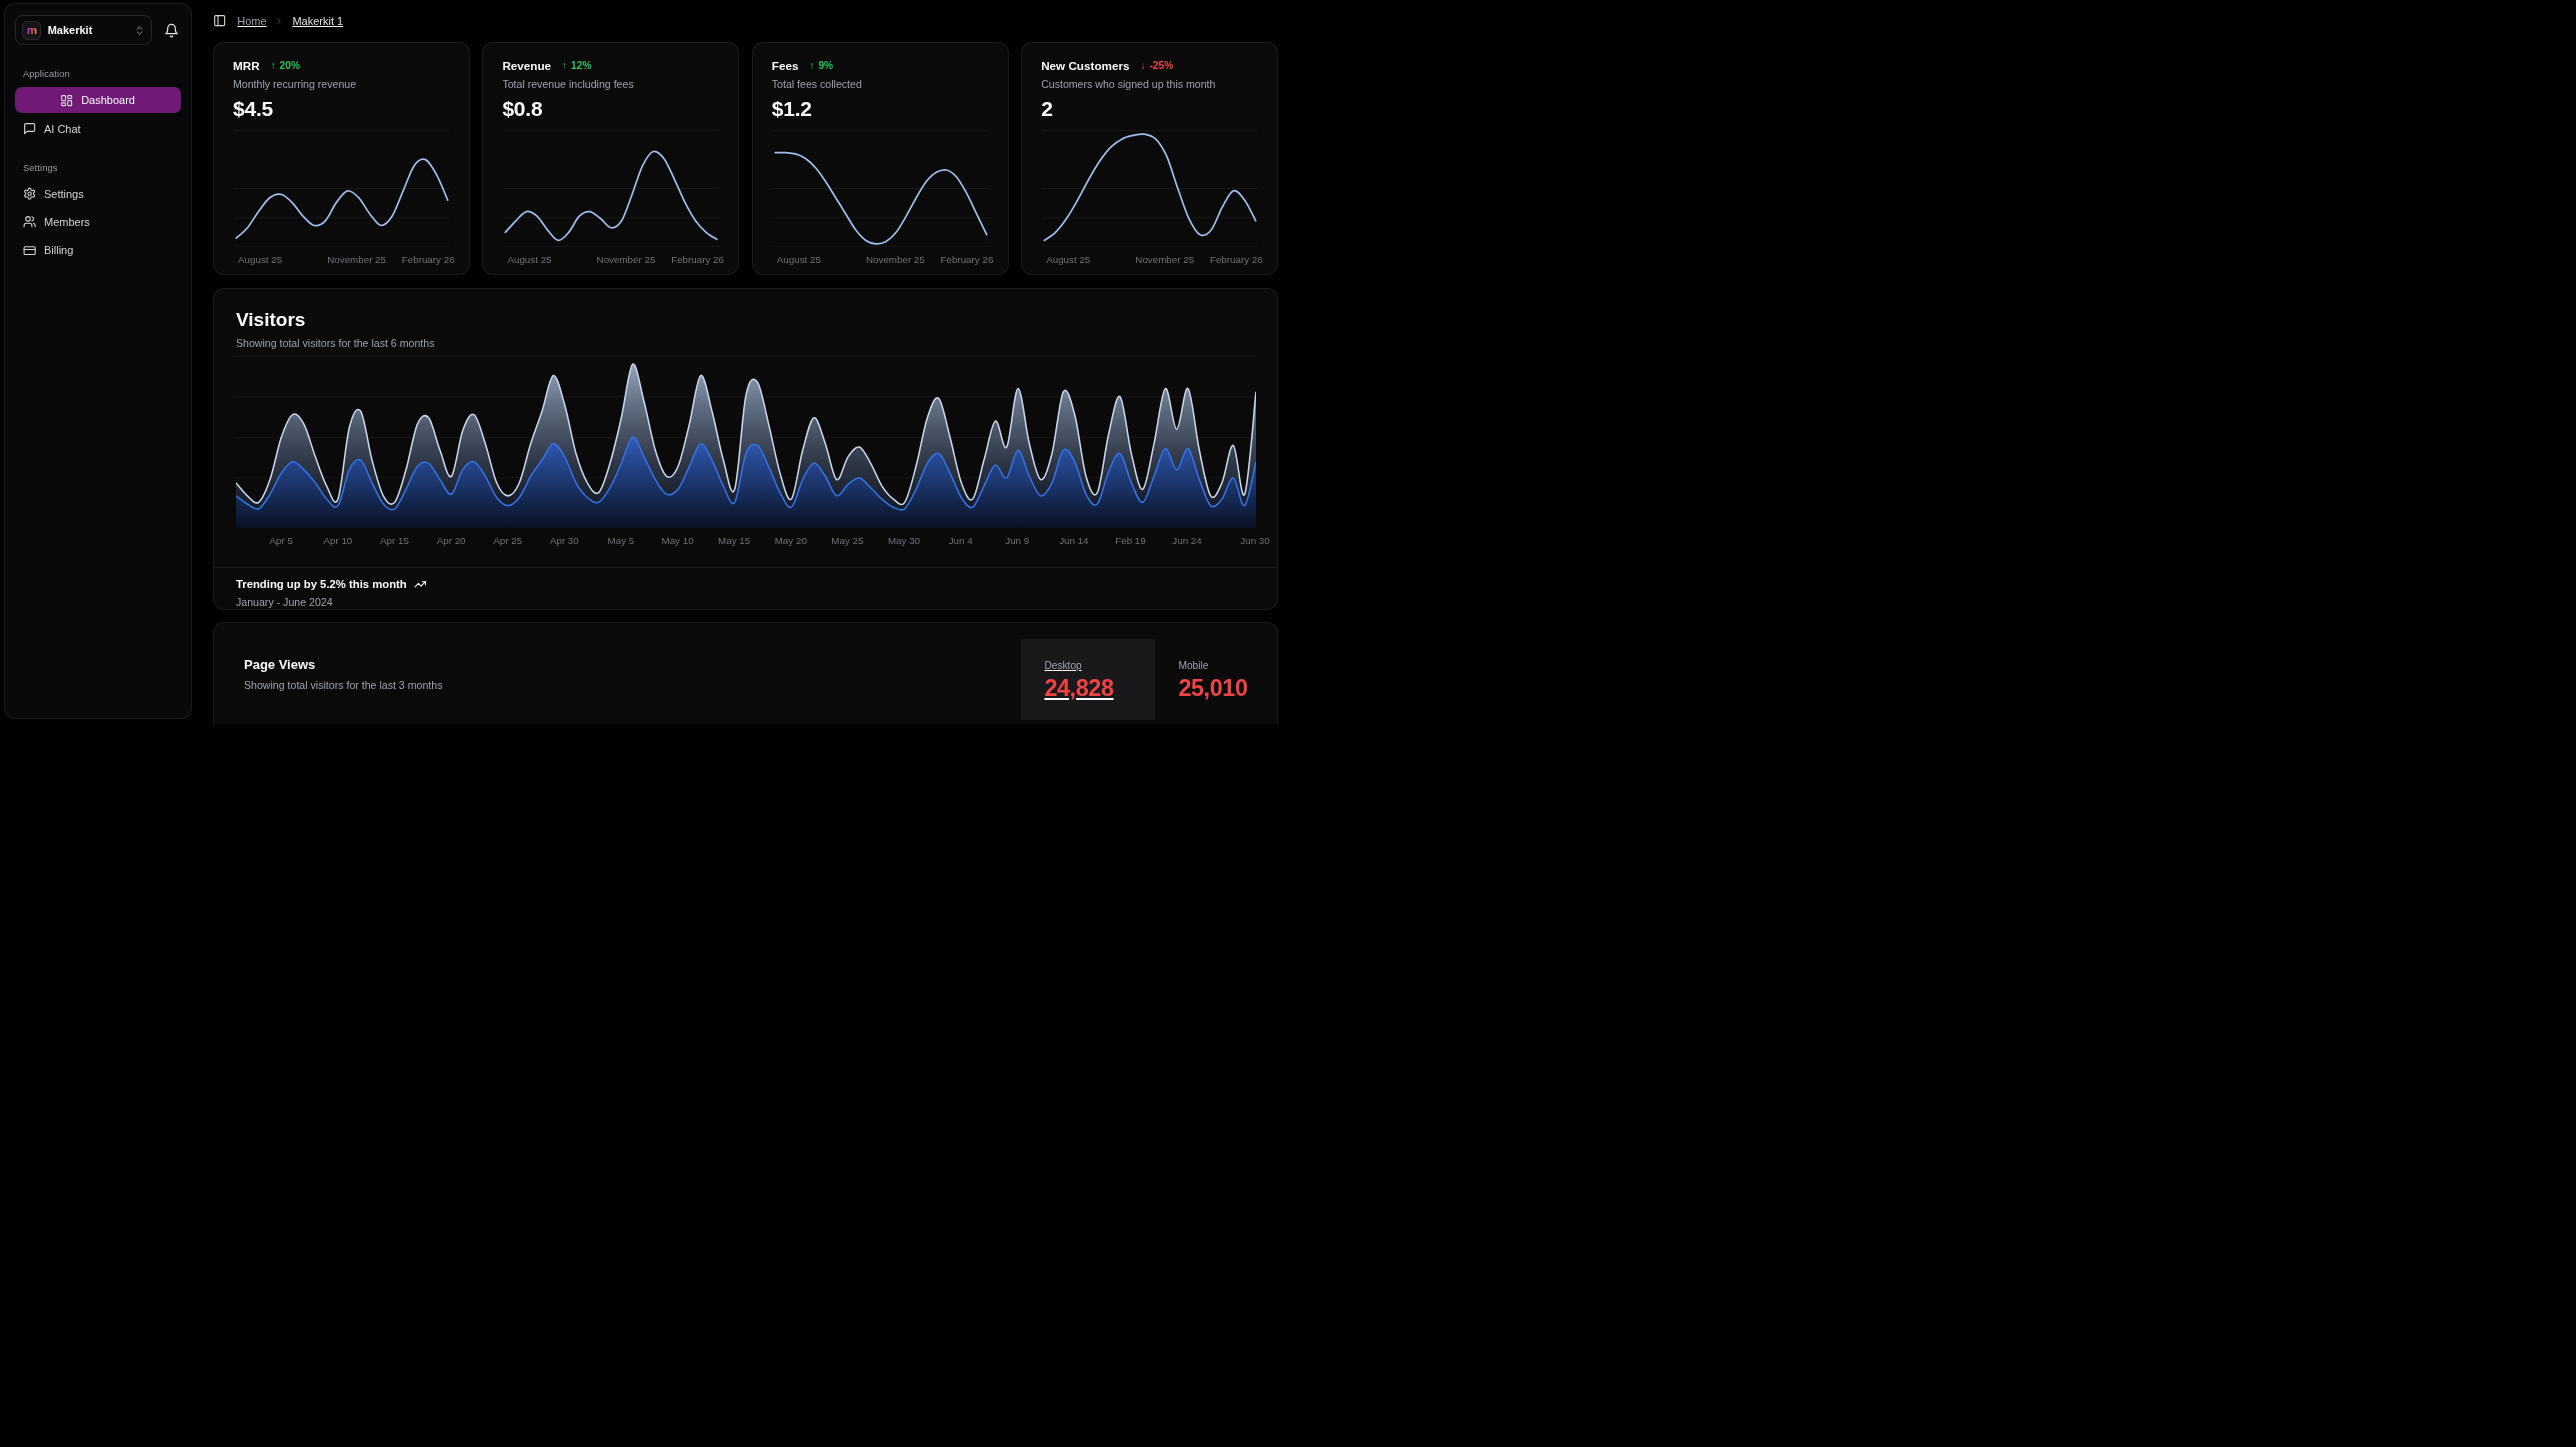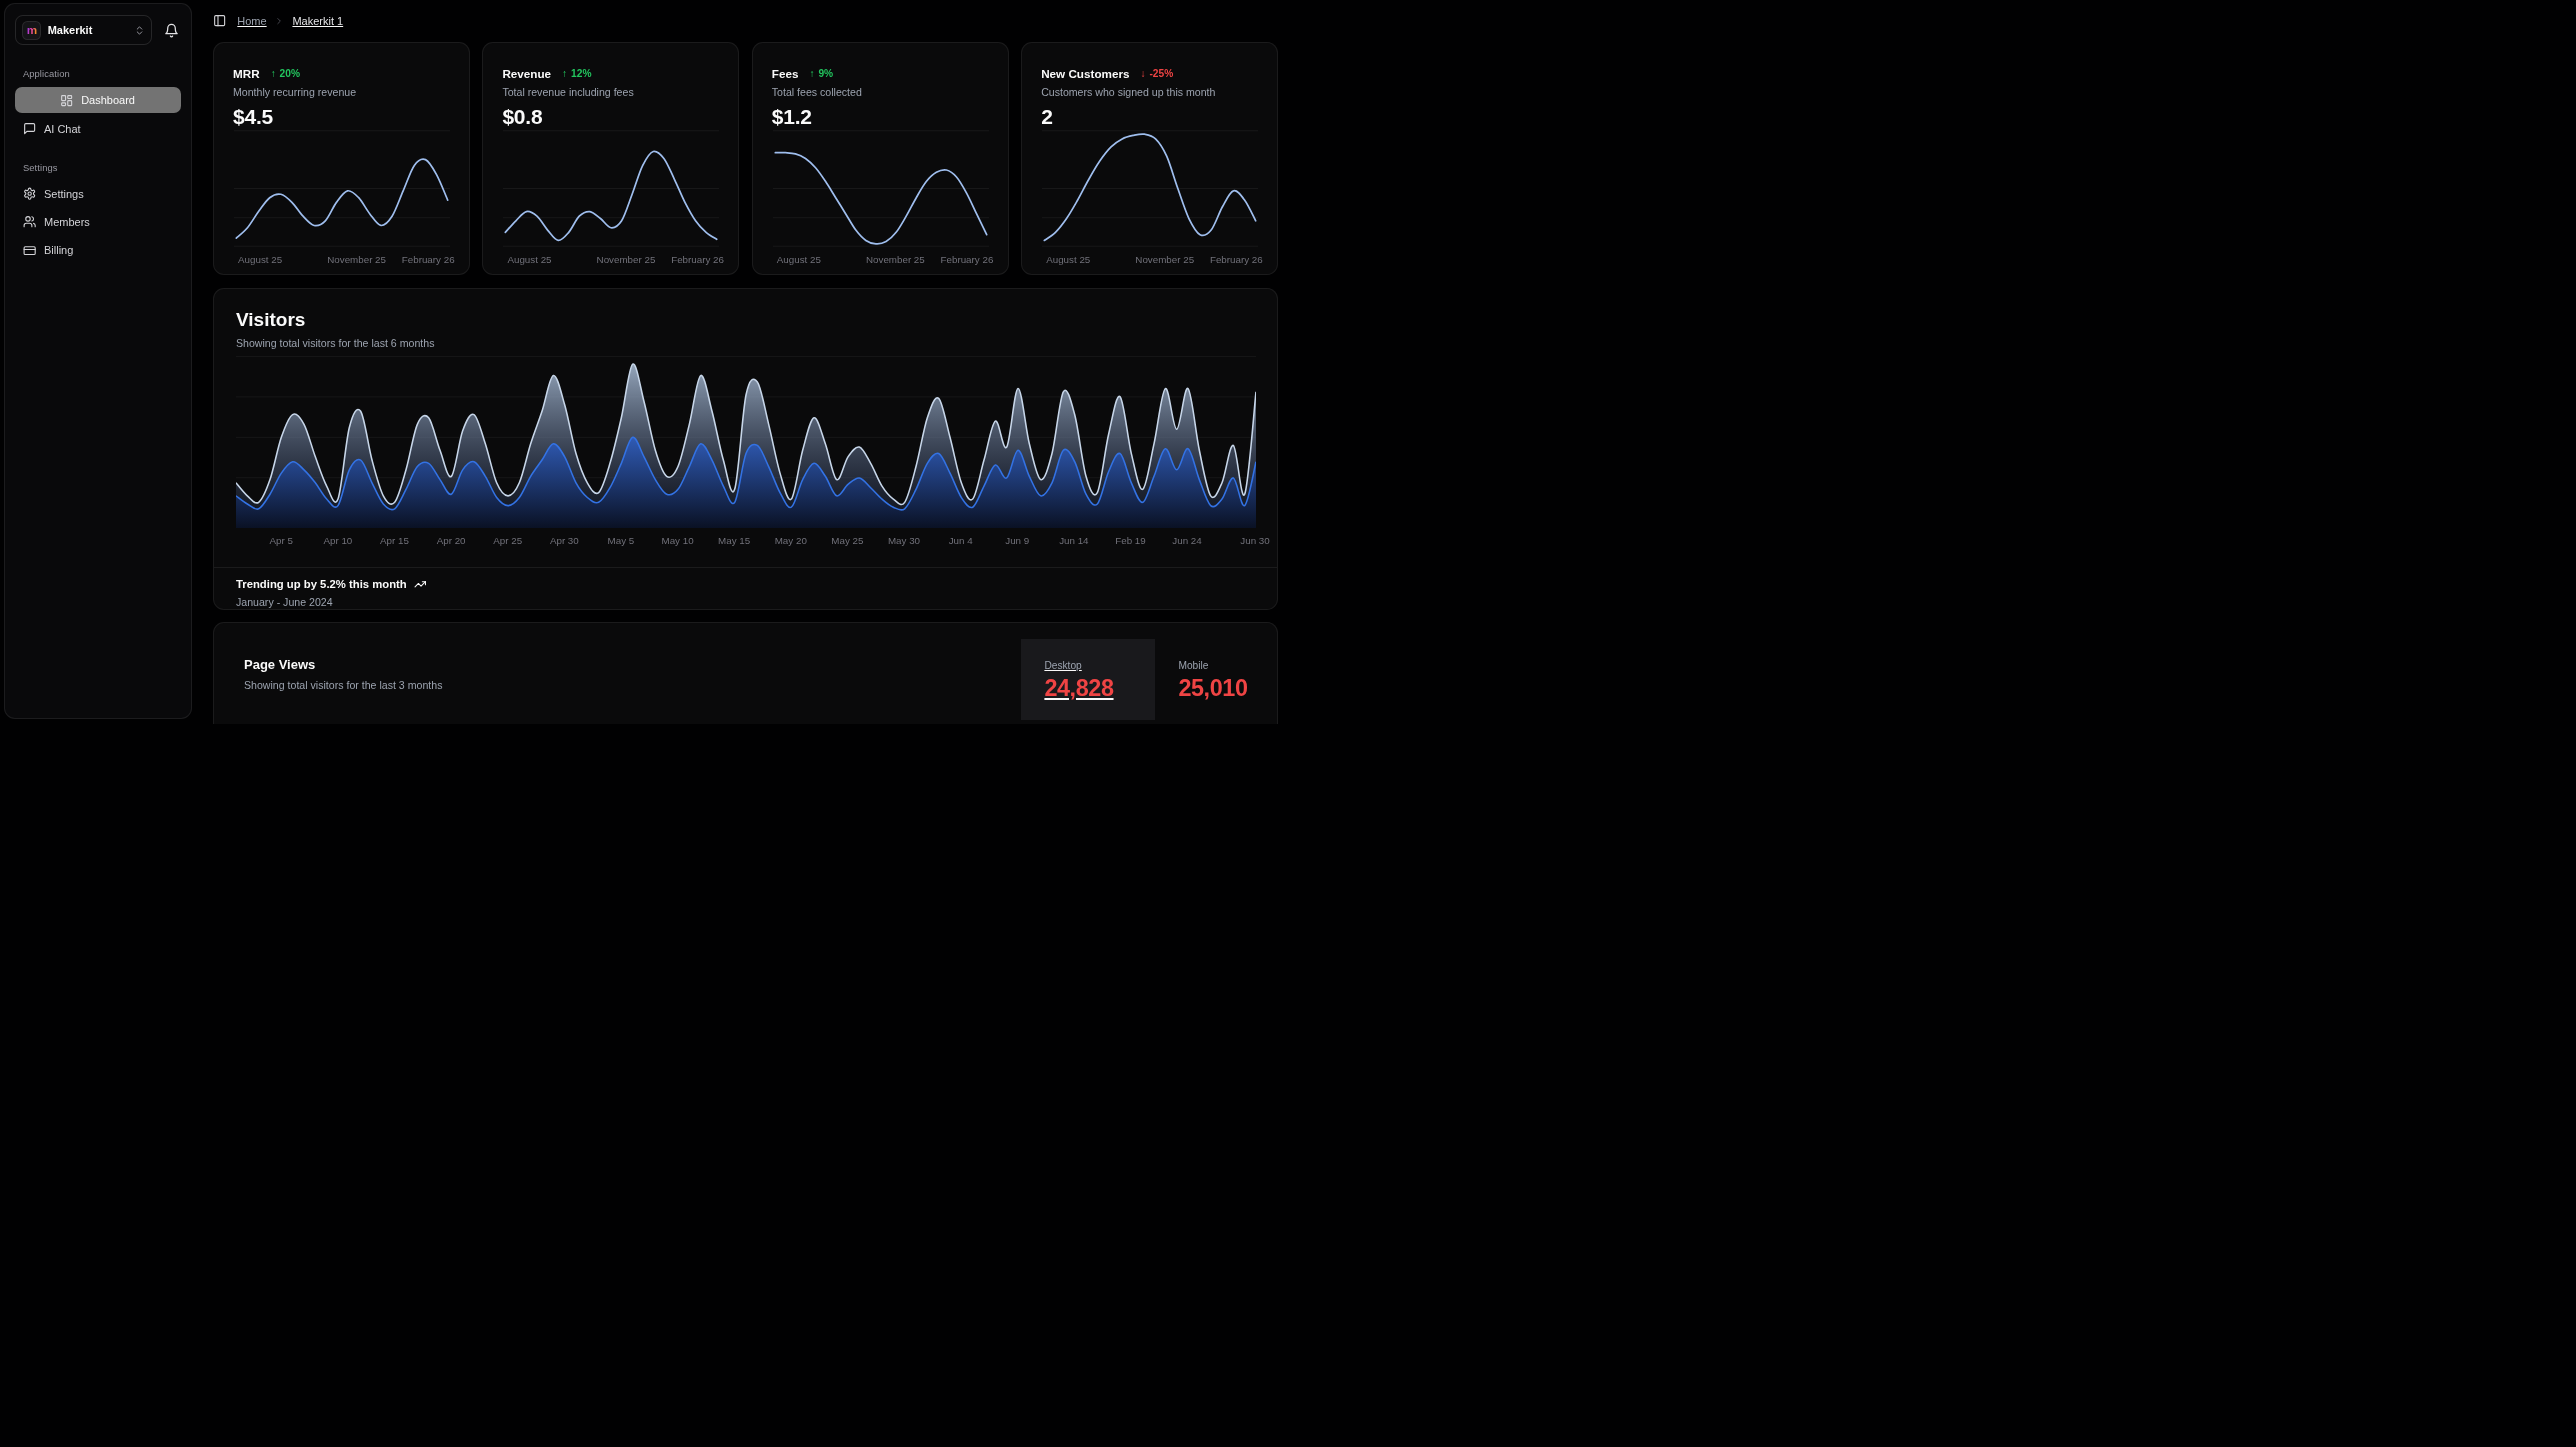--- a/index.html
+++ b/index.html
@@ -42,40 +42,40 @@
 
   .nav-section { margin-top:23.4px; }
   .nav-section + .nav-section { margin-top:20.3px; }
   .nav-label { font-size:9.4px; color:#9a9aa3; padding-left:7.8px; letter-spacing:0.1px; }
   .nav-items { margin-top:7.8px; display:flex; flex-direction:column; gap:2.3px; }
   .nav-item {
     height:26px; display:flex; align-items:center; gap:7.8px;
     padding:0 7.8px; border-radius:7px; cursor:pointer;
     font-size:11px; color:#d4d4d8;
   }
-  .nav-item.active { background:#737373; color:#fafafa;padding-left:45px; }
+  .nav-item.active { background:#701a75; color:#fafafa;padding-left:45px; }
 
   
   .main { position:absolute; left:213px; top:0; width:1065px; height:724px; }
 
   .topbar { height:42px; display:flex; align-items:center; gap:11px; }
   .panel-toggle { cursor:pointer; color:#d4d4d8; display:flex; }
   .breadcrumb { display:flex; align-items:center; gap:7.8px; font-size:11px;text-decoration:underline; }
   .bc-home { color:#9ca3af; cursor:pointer; }
   .bc-sep { color:#52525b; display:flex; }
   .bc-current { color:#e4e4e7; }
 
   .card {
     background:#0a0a0b; border:0.8px solid rgba(255,255,255,0.07);
     border-radius:11px;
   }
 
   
   .stats-row { display:grid; grid-template-columns:repeat(4,1fr); gap:12.5px; height:233px; }
-  .stat-card { padding:24px 19px 0; display:flex; flex-direction:column; overflow:hidden; }
+  .stat-card { padding:16px 19px 0; display:flex; flex-direction:column; overflow:hidden; }
   .stat-head { display:flex; align-items:center; gap:11px; }
   .stat-title { font-size:11.7px; font-weight:700; color:#fafafa; }
   .badge { display:flex; align-items:center; gap:3.9px; font-size:10.2px; font-weight:600; }
   .badge.up { color:#22c55e; }
   .badge.down { color:#ef4444; }
   .stat-sub { margin-top:5.5px; font-size:10.6px; color:#9ca3af; }
   .stat-value { margin-top:7px; font-size:21px; font-weight:700; letter-spacing:-0.2px; }
   .stat-chart { margin-top:auto; height:117px; position:relative; }
   .stat-xlabels { height:26.6px; position:relative; }
   .stat-xlabels span {

